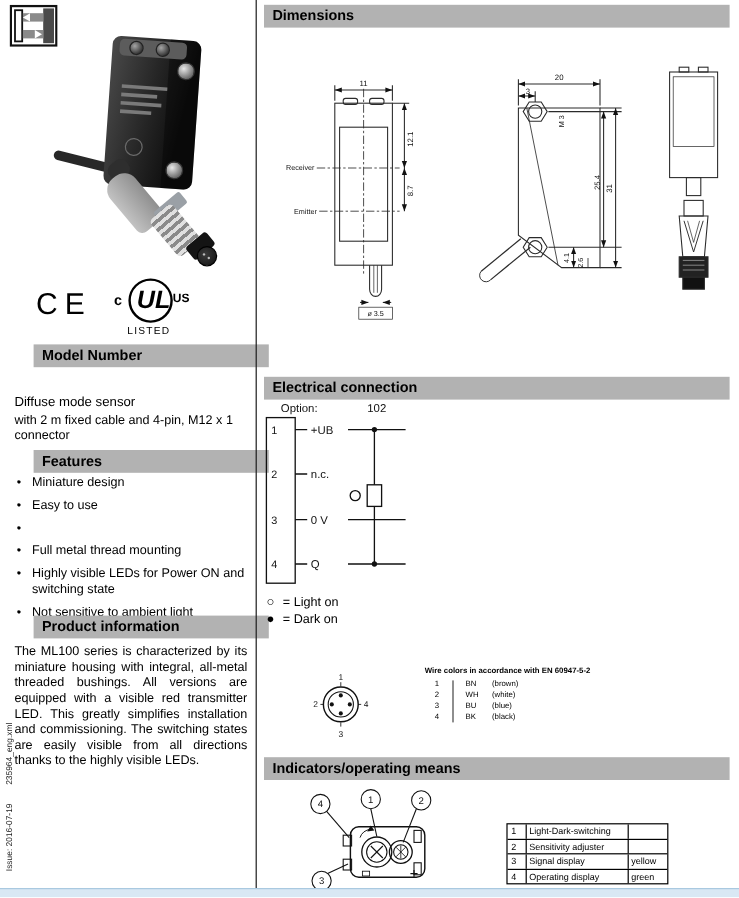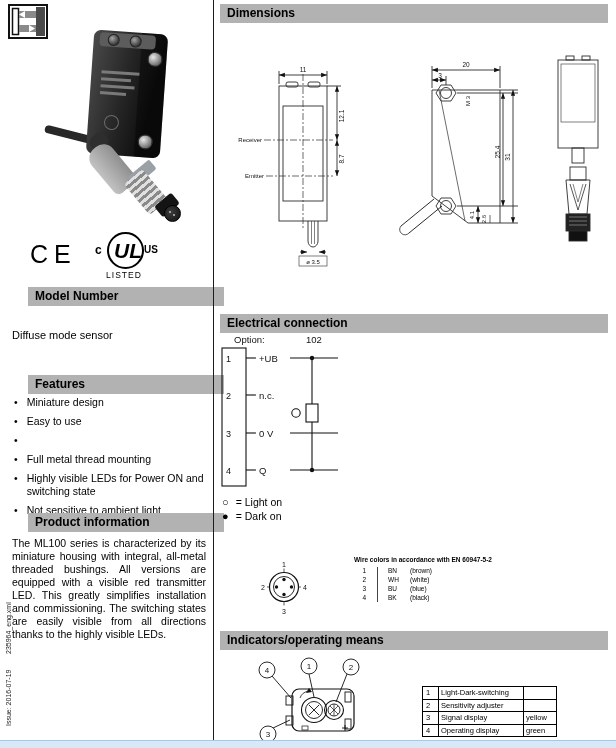--- a/index.html
+++ b/index.html
@@ -135,20 +135,21 @@
   <div class="t ce-mark">CE</div>
   <div class="t ul-mark">
     <span class="ul-c">c</span>
     <span class="ul-circle">UL</span>
     <span class="ul-us">US</span>
     <span class="ul-listed">LISTED</span>
   </div>
 
   <div class="hdr hdr-left" style="top:287px">Model Number</div>
   <div class="t model-type">Diffuse mode sensor</div>
+  <div class="t model-desc">with 2 m fixed cable and 4-pin, M12 x 1 connector</div>
 
   <div class="hdr hdr-left" style="top:375px">Features</div>
   <div class="t features-list">
     <div class="feat-row">
       <span class="feat-bullet">•</span>
       <span>Miniature design</span>
       </div>
     <div class="feat-row">
       <span class="feat-bullet">•</span>
       <span>Easy to use</span>

